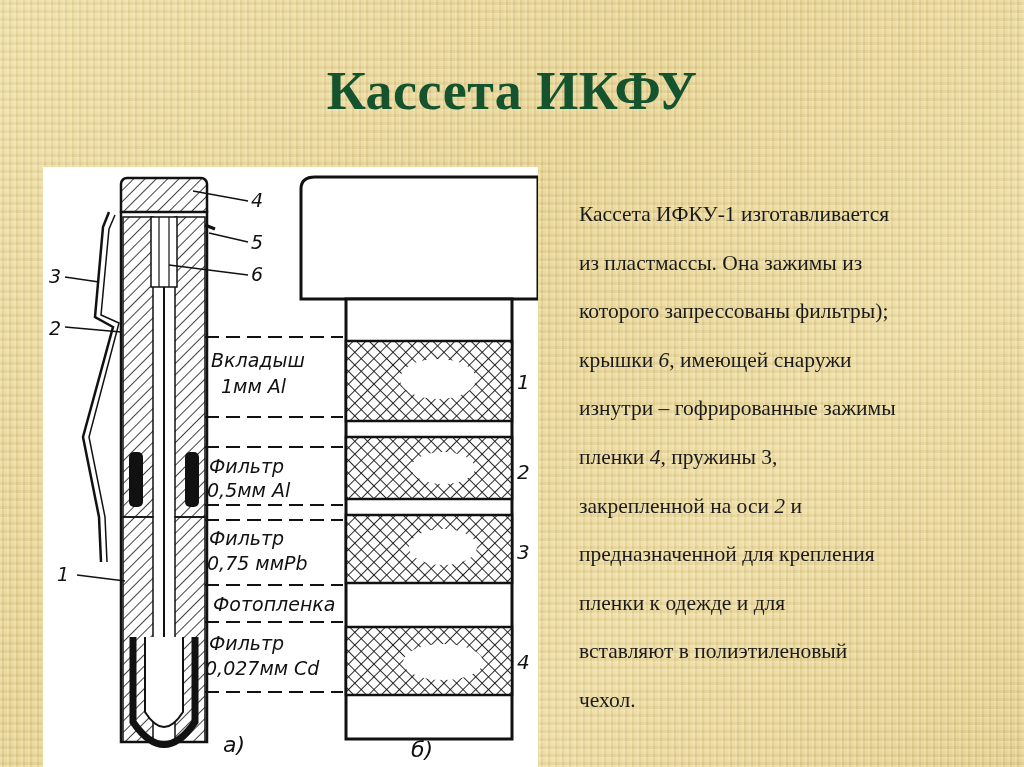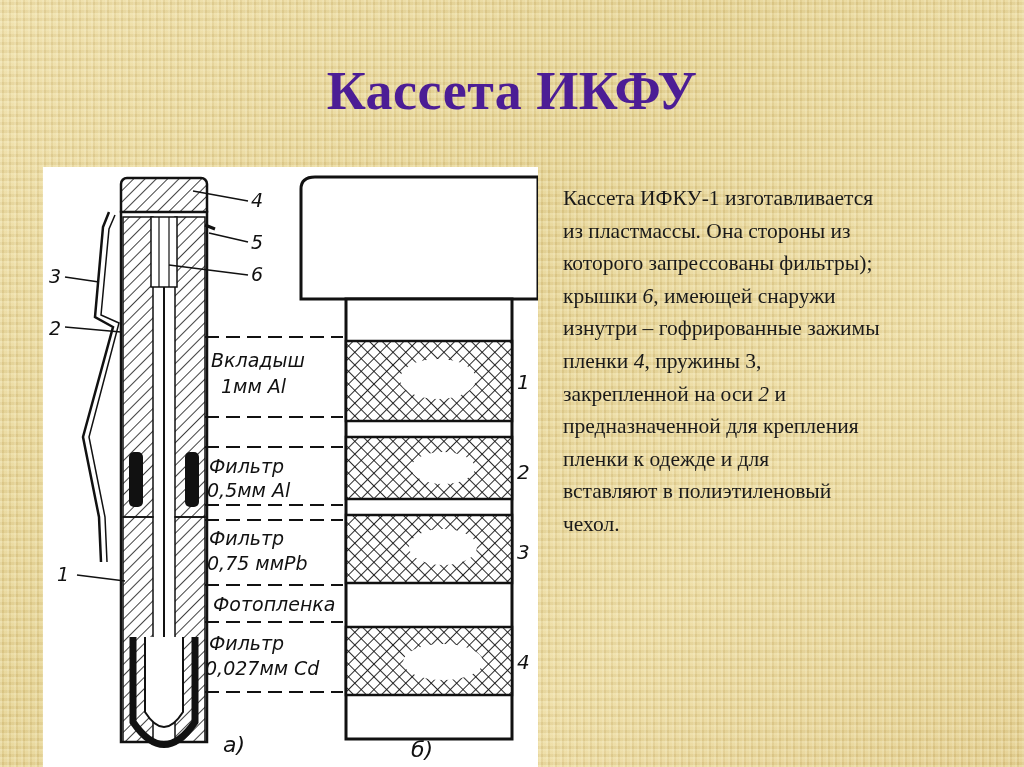--- a/index.html
+++ b/index.html
@@ -6,32 +6,32 @@
   body {
     width:1024px; height:767px; overflow:hidden; position:relative;
     background-color:#e6d49a;
     background-image:
       repeating-linear-gradient(90deg, rgba(255,250,220,0.25) 0 2px, rgba(180,150,80,0.10) 2px 4px, rgba(255,245,200,0.15) 4px 7px),
       repeating-linear-gradient(0deg, rgba(255,250,220,0.22) 0 2px, rgba(170,140,70,0.10) 2px 5px, rgba(255,245,210,0.12) 5px 8px),
       linear-gradient(135deg, #ecdca6 0%, #e2cf8f 40%, #ead9a0 70%, #dfc988 100%);
   }
   .title {
     position:absolute; left:0; width:1024px; top:60px; text-align:center;
-    font-family:"Liberation Serif", serif; font-weight:bold; font-size:54px; color:#4c1d95;
+    font-family:"Liberation Serif", serif; font-weight:bold; font-size:54px; color:#14532d;
     letter-spacing:0.5px;
   }
   .figure {
     position:absolute; left:43px; top:167px; width:495px; height:600px; background:#ffffff;
   }
   .figure svg { position:absolute; left:0; top:0; }
   .body-text {
     position:absolute; left:563px; top:182px; width:420px;
     font-family:"Liberation Serif", serif; font-size:21.5px; line-height:32.6px; color:#1a1a1a;
   }
-  .body-text p { margin:0; white-space:nowrap; }
+  .body-text p { margin:16px; white-space:nowrap; }
   .body-text i { font-style:italic; }
   .lbl { font-family:"DejaVu Sans", sans-serif; font-style:italic; fill:#111; }
 </style>
 </head>
 <body>
 
 <div class="title">Кассета ИКФУ</div>
 
 <div class="figure">
   <svg width="495" height="600" viewBox="0 0 495 600">
@@ -132,21 +132,21 @@
       <text class="lbl" x="474" y="312" font-size="20">2</text>
       <text class="lbl" x="474" y="392" font-size="20">3</text>
       <text class="lbl" x="474" y="502" font-size="20">4</text>
       <text class="lbl" x="368" y="590" font-size="22">б)</text>
     </g>
   </svg>
 </div>
 
 <div class="body-text">
   <p><span>Кассета ИФКУ-1 изготавливается</span><i></i><span></span></p>
-  <p><span>из пластмассы. Она стороны из</span><i></i><span></span></p>
+  <p><span>из пластмассы. Она зажимы из</span><i></i><span></span></p>
   <p><span>которого запрессованы фильтры);</span><i></i><span></span></p>
   <p><span>крышки </span><i>6</i><span>, имеющей снаружи</span></p>
   <p><span>изнутри – гофрированные зажимы</span><i></i><span></span></p>
   <p><span>пленки </span><i>4</i><span>, пружины 3,</span></p>
   <p><span>закрепленной на оси </span><i>2</i><span> и</span></p>
   <p><span>предназначенной для крепления</span><i></i><span></span></p>
   <p><span>пленки к одежде и для</span><i></i><span></span></p>
   <p><span>вставляют в полиэтиленовый</span><i></i><span></span></p>
   <p><span>чехол.</span><i></i><span></span></p>
 </div>

